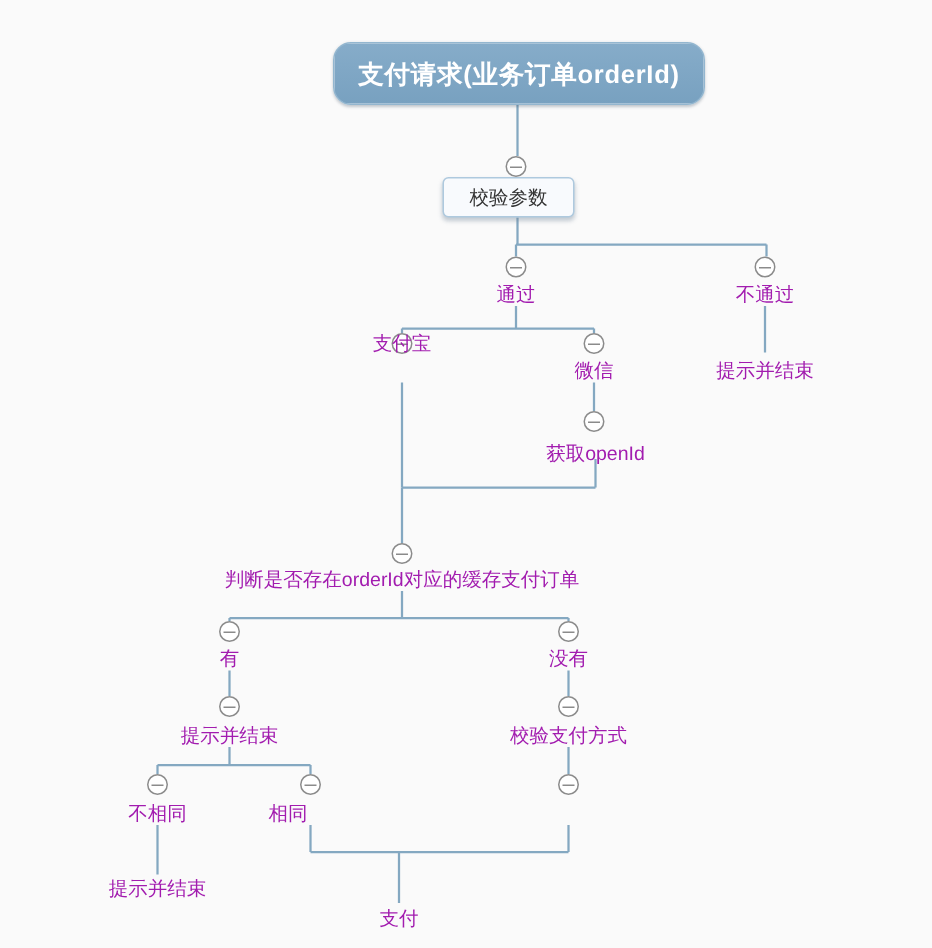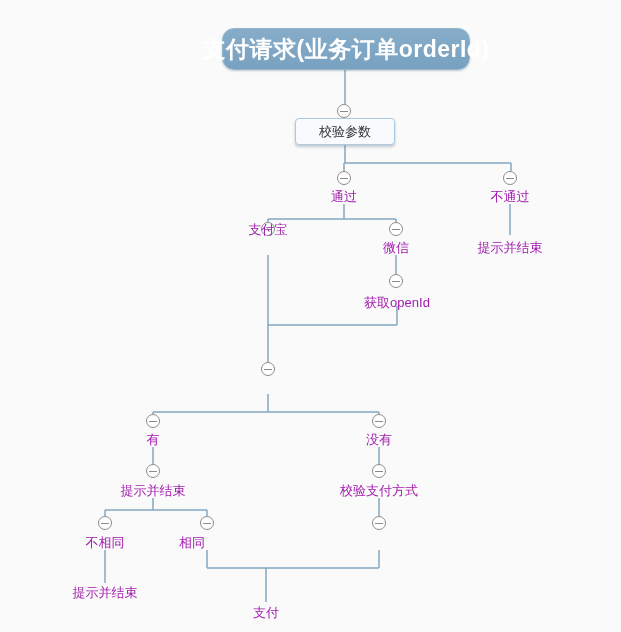--- a/index.html
+++ b/index.html
@@ -8,25 +8,25 @@
     background:#fafafa;
     font-family:"Liberation Sans","DejaVu Sans",sans-serif;
   }
   svg.wires{position:absolute;left:0;top:0;width:621px;height:632px;}
   .root-node{
     position:absolute;left:222px;top:28px;width:248px;height:42px;
     background:linear-gradient(#86acc9,#78a1c0);
     border:1px solid #93b6cf;border-radius:12px;
     box-shadow:0 1px 2px rgba(60,80,100,.3);
     display:flex;align-items:center;justify-content:center;
-    color:#ffffff;font-size:23px;font-weight:bold;letter-spacing:.5px;
+    color:#ffffff;font-size:17px;font-weight:bold;letter-spacing:.5px;
     box-sizing:border-box;white-space:nowrap;
   }
   .topic-box{
-    position:absolute;left:295px;top:118px;width:100px;height:27px;
+    position:absolute;left:295px;top:118px;width:88px;height:27px;
     background:#f8fafd;border:1px solid #aec9de;border-radius:4px;
     box-shadow:0 2px 3px rgba(110,130,150,.4);
     display:flex;align-items:center;justify-content:center;
     color:#333333;font-size:13px;box-sizing:border-box;white-space:nowrap;
   }
   .lbl{
     position:absolute;transform:translate(-50%,-50%);
     color:#a21caf;font-size:13px;white-space:nowrap;line-height:15px;
   }
   .collapse{
@@ -106,20 +106,21 @@
   <div class="collapse" style="left:372px;top:516px">
       <span class="minus"></span>
     </div>
 
   <div class="lbl" style="left:344px;top:196px">通过</div>
   <div class="lbl" style="left:510px;top:196px">不通过</div>
   <div class="lbl" style="left:510px;top:247px">提示并结束</div>
   <div class="lbl" style="left:268px;top:229px">支付宝</div>
   <div class="lbl" style="left:396px;top:247px">微信</div>
   <div class="lbl" style="left:397px;top:302px">获取openId</div>
+  <div class="lbl" style="left:268px;top:386px">判断是否存在orderId对应的缓存支付订单</div>
   <div class="lbl" style="left:153px;top:439px">有</div>
   <div class="lbl" style="left:379px;top:439px">没有</div>
   <div class="lbl" style="left:153px;top:490px">提示并结束</div>
   <div class="lbl" style="left:379px;top:490px">校验支付方式</div>
   <div class="lbl" style="left:105px;top:542px">不相同</div>
   <div class="lbl" style="left:192px;top:542px">相同</div>
   <div class="lbl" style="left:105px;top:592px">提示并结束</div>
   <div class="lbl" style="left:266px;top:612px">支付</div>
 
 </div>

